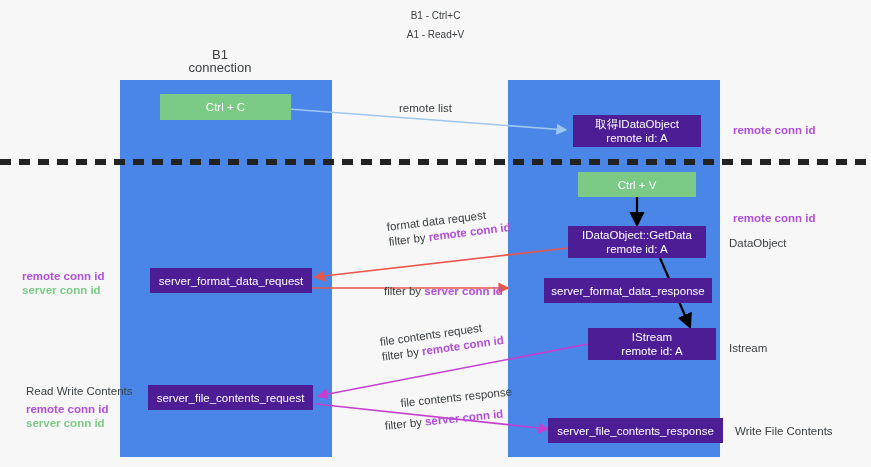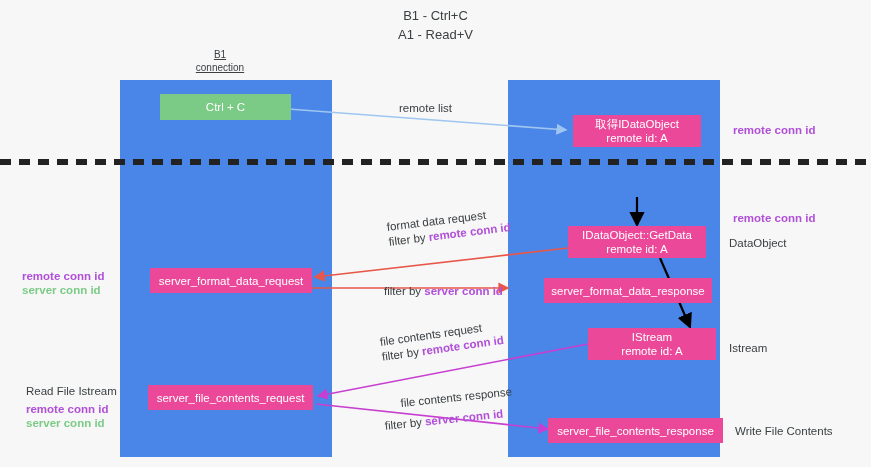--- a/index.html
+++ b/index.html
@@ -8,47 +8,47 @@
     background:#f7f7f7;
     font-family:"Liberation Sans","DejaVu Sans",sans-serif;
     position:relative;overflow:hidden;
     color:#3c4043;
   }
   #stage{position:absolute;left:0;top:0;width:871px;height:467px;}
 
   
   .title{
     position:absolute;left:0;top:6px;width:871px;
-    text-align:center;font-size:13px;line-height:19px;color:#3c4043;
+    text-align:center;font-size:10px;line-height:19px;color:#3c4043;
   }
 
   
   .colhead{
-    position:absolute;text-align:center;font-size:10px;line-height:13px;color:#3c4043;text-decoration:underline;
+    position:absolute;text-align:center;font-size:13px;line-height:13px;color:#3c4043;
   }
   .colhead .l1{display:block;}
   .colhead .l2{display:block;}
 
   
   .lane{position:absolute;background:#4a86e8;}
 
   
   .divider{
     position:absolute;left:0;top:159px;width:871px;height:6px;
     background:repeating-linear-gradient(to right,#222 0px,#222 11px,rgba(0,0,0,0) 11px,rgba(0,0,0,0) 19px);
   }
 
   
   .node{
     position:absolute;box-sizing:border-box;
     display:flex;flex-direction:column;align-items:center;justify-content:center;
     color:#ffffff;font-size:11.5px;line-height:14px;text-align:center;
   }
   .node.green{background:#7bcb86;}
-  .node.orange{background:#ec4899;}
+  .node.orange{background:#4c1d95;}
   .node .ln{display:block;white-space:nowrap;}
 
   
   .lbl{position:absolute;font-size:11.5px;line-height:14px;white-space:nowrap;}
   .lbl.dark{color:#3c4043;}
   .lbl.purple{color:#b14fd8;font-weight:bold;}
   .lbl.green{color:#7bcb86;font-weight:bold;}
 
   svg.arrows{position:absolute;left:0;top:0;width:871px;height:467px;overflow:visible;}
 </style>
@@ -106,20 +106,23 @@
 
   <div class="node green" style="left:160px;top:94px;width:131px;height:26px;">
     <span class="ln">Ctrl + C</span>
   </div>
 
   <div class="node orange" style="left:573px;top:115px;width:128px;height:32px;">
     <span class="ln">取得IDataObject</span>
     <span class="ln">remote id: A</span>
   </div>
 
+  <div class="node green" style="left:578px;top:172px;width:118px;height:25px;">
+    <span class="ln">Ctrl + V</span>
+  </div>
 
   <div class="node orange" style="left:568px;top:226px;width:138px;height:32px;">
     <span class="ln">IDataObject::GetData</span>
     <span class="ln">remote id: A</span>
   </div>
 
   <div class="node orange" style="left:150px;top:268px;width:162px;height:25px;justify-content:center;">
     <span class="ln">server_format_data_request</span>
   </div>
 
@@ -179,19 +182,19 @@
 
   <div class="lbl dark" style="left:729px;top:236px;">DataObject</div>
 
   <div class="lbl dark" style="left:729px;top:341px;">Istream</div>
 
   <div class="lbl dark" style="left:735px;top:424px;">Write File Contents</div>
 
   <div class="lbl purple" style="left:22px;top:269px;">remote conn id</div>
   <div class="lbl green" style="left:22px;top:283px;">server conn id</div>
 
-  <div class="lbl dark" style="left:26px;top:384px;">Read File Istream</div>
+  <div class="lbl dark" style="left:26px;top:384px;">Read Write Contents</div>
   <div class="lbl purple" style="left:26px;top:402px;">remote conn id</div>
   <div class="lbl green" style="left:26px;top:416px;">server conn id</div>
 
   <div class="divider"></div>
 
 </div>
 
 </body></html>

